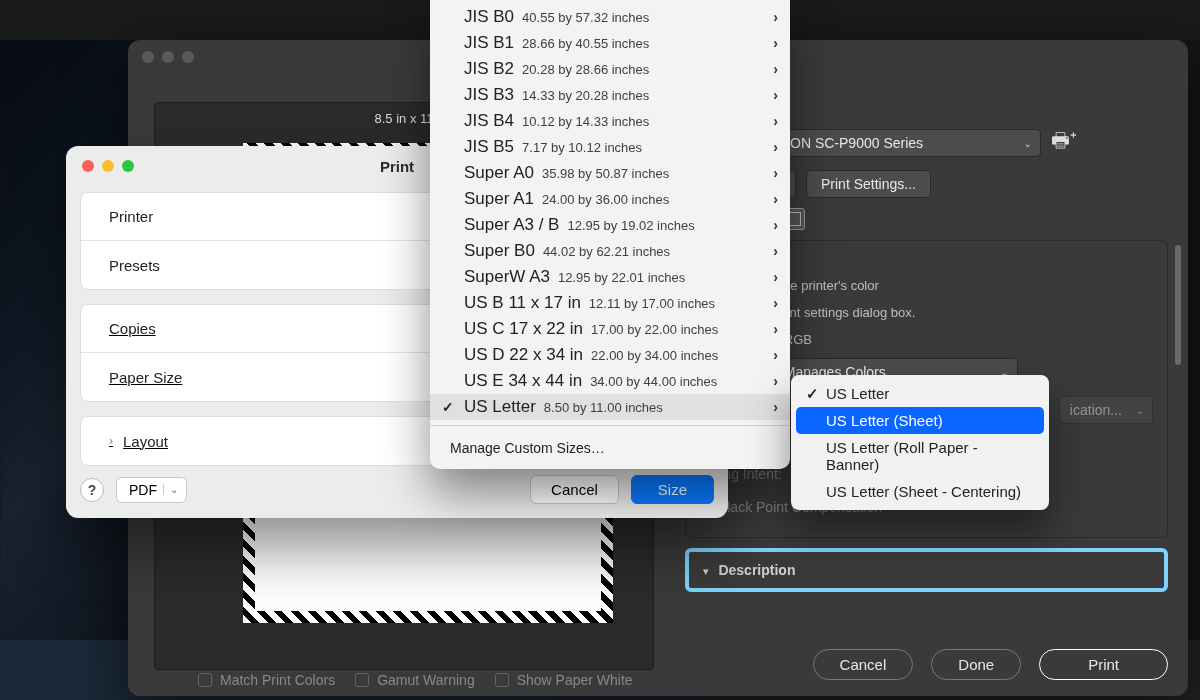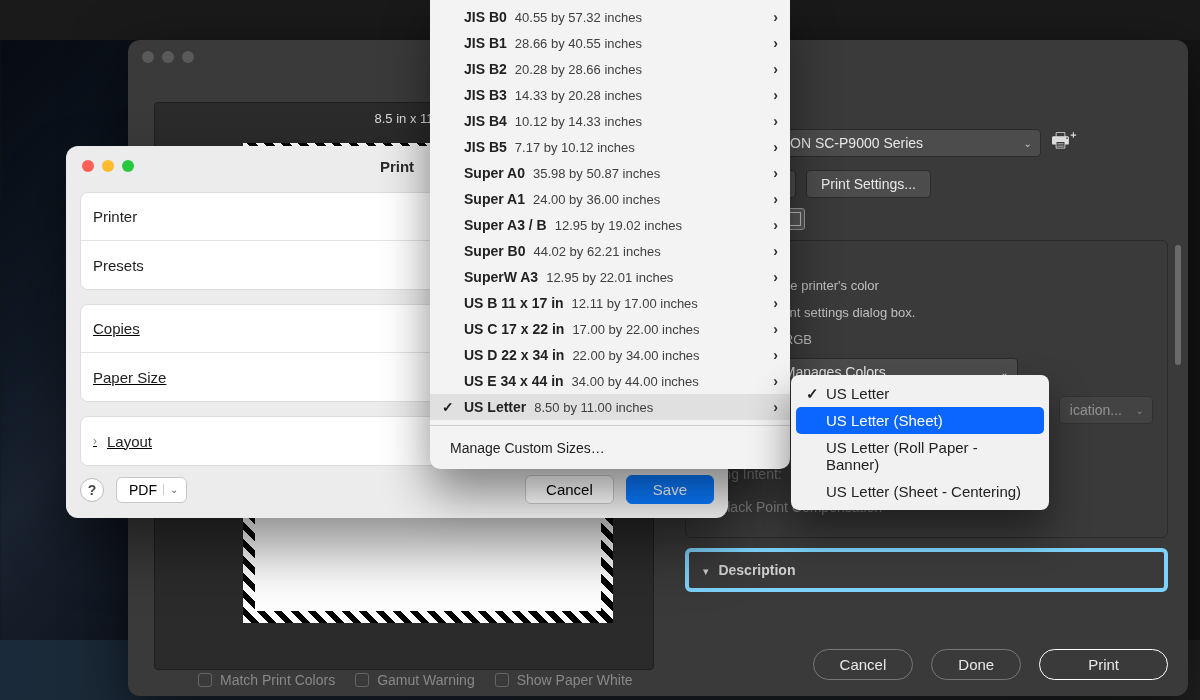--- a/index.html
+++ b/index.html
@@ -51,21 +51,21 @@
 .ps-fbtn.primary{ border:1.5px solid #fff; padding:6px 48px;}
 
 
 .mac-sheet{ position:absolute; left:66px; top:146px; width:662px; height:372px; background:#ececec; border-radius:12px; box-shadow:0 30px 60px rgba(0,0,0,.45);}
 .mac-titlebar{ height:40px; display:flex; align-items:center; padding:0 16px; position:relative;}
 .mac-dots{ display:flex; gap:8px;}
 .md{width:12px;height:12px;border-radius:50%;}
 .md.r{background:#ff5f57}.md.y{background:#febc2e}.md.g{background:#28c840}
 .mac-title{ position:absolute; left:0; right:0; text-align:center; font-weight:600; font-size:15px; color:#2a2a2a;}
 .mac-rows{ margin:6px 14px 0; border-radius:8px; overflow:hidden; border:1px solid #ddd;}
-.mrow{ display:flex; align-items:center; height:48px; padding:0 12px; background:#fff; border-bottom:1px solid #e3e3e3; font-size:15px; color:#222;}
+.mrow{ display:flex; align-items:center; height:48px; padding:0 28px; background:#fff; border-bottom:1px solid #e3e3e3; font-size:15px; color:#222;}
 .mrow:last-child{border-bottom:none;}
 .mrow .lab{ flex:0 0 110px;}
 .mrow .val{ margin-left:auto; color:#333; display:flex; align-items:center; gap:8px;}
 .printer-glyph{width:18px;height:12px;background:#333;border-radius:2px 2px 0 0;position:relative;display:inline-block;margin-right:6px;}
 .printer-glyph::after{content:"";position:absolute;left:2px;right:2px;top:-5px;height:5px;background:#333;border-radius:1px;}
 
 .mac-rows.spaced{ margin-top:14px;text-decoration:underline;}
 .mrow.layout{ justify-content:flex-start;}
 .mrow.layout .chevr{ margin-right:10px; color:#888; font-size:12px;}
 
@@ -73,21 +73,21 @@
 .help-btn{ width:24px;height:24px;border-radius:50%;border:1px solid #bbb;background:#fff;display:flex;align-items:center;justify-content:center;font-size:14px;color:#444;font-weight:600;}
 .pdf-btn{ margin-left:12px; background:#fff; border:1px solid #c8c8c8; border-radius:6px; padding:4px 8px 4px 12px; font-size:14px; display:flex; align-items:center; gap:6px;}
 .pdf-btn .dd{font-size:10px;color:#666;border-left:1px solid #ccc;padding-left:6px;}
 .mfbtn{ border-radius:6px; padding:5px 20px; font-size:15px; border:1px solid #c8c8c8; background:#fff;}
 .mfbtn.primary{ background:#0a7aff; color:#fff; border-color:#0a7aff; padding:5px 26px;}
 .mf-right{ margin-left:auto; display:flex; gap:12px;}
 
 
 .size-menu{ position:absolute; left:430px; top:0; width:360px; background:#f3f3f3; border-radius:0 0 10px 10px; box-shadow:0 24px 48px rgba(0,0,0,.45); padding:4px 0; font-size:14px;}
 .size-row{ display:flex; align-items:center; height:26px; padding:0 12px 0 34px; position:relative; color:#222;}
-.size-row .nm{ font-weight:700; font-size:14px;}
+.size-row .nm{ font-weight:400; font-size:17px;}
 .size-row .dim{ color:#404040; font-size:13px; margin-left:8px; font-weight:400;}
 .size-row .sub{ position:absolute; right:12px; color:#333; font-weight:700; font-size:14px;}
 .size-row.sel{ background:#e0e0e0;}
 .size-row.sel::before{ content:"✓"; position:absolute; left:12px; font-weight:700;}
 .size-sep{ height:1px; background:#cfcfcf; margin:5px 0;}
 .size-row.manage{ font-weight:400; padding-left:20px; height:34px;}
 
 
 .sub-menu{ position:absolute; left:791px; top:375px; width:258px; background:#f1f1f1; border-radius:8px; box-shadow:0 22px 40px rgba(0,0,0,.45); padding:5px; font-size:15px;}
 .sub-item{ padding:5px 12px 5px 30px; border-radius:5px; color:#222; position:relative;}
@@ -239,21 +239,21 @@
   </div>
 
   <div class="mac-footer">
     <span class="help-btn">?</span>
     <span class="pdf-btn">
         <span>PDF</span>
         <span class="dd">⌄</span>
       </span>
     <div class="mf-right">
       <button class="mfbtn">Cancel</button>
-      <button class="mfbtn primary">Save</button>
+      <button class="mfbtn primary">Size</button>
     </div>
   </div>
 </div>
 
 <div class="size-menu" id="size-menu">
     <div class="size-row">
       <span class="nm">JIS B0</span>
       <span class="dim">40.55 by 57.32 inches</span>
       <span class="sub">›</span>
     </div>

